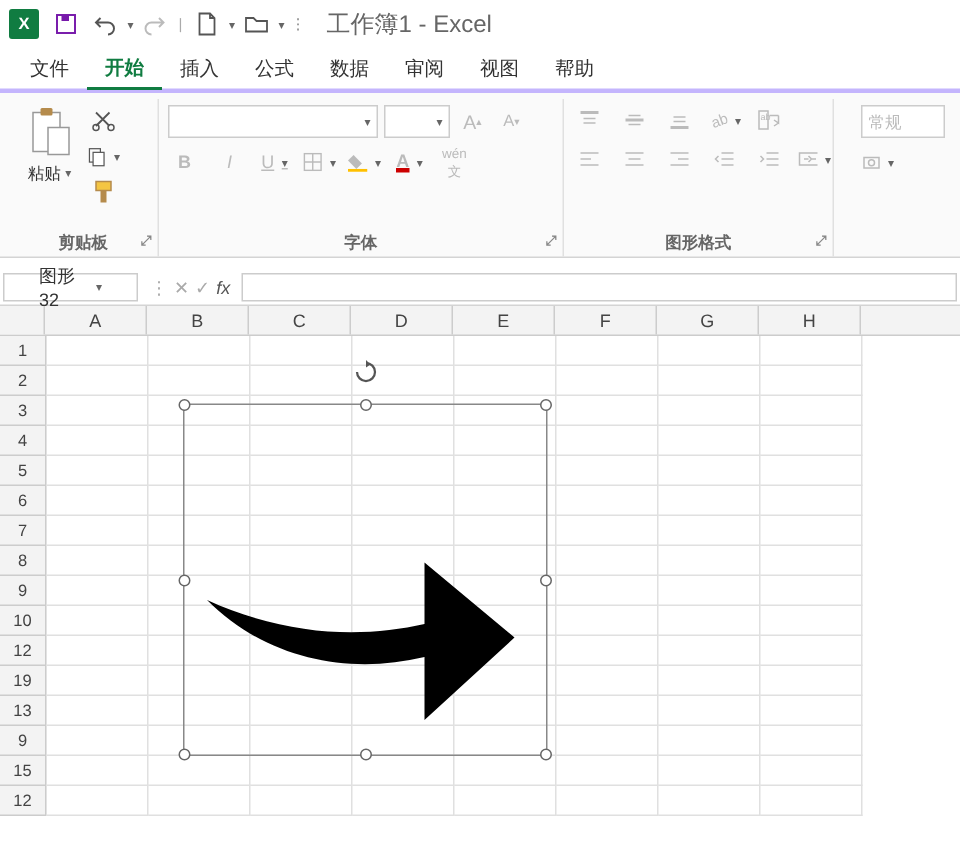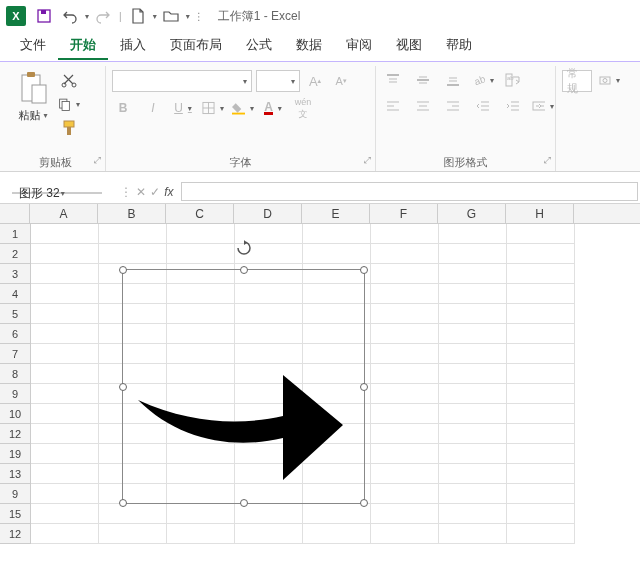--- a/index.html
+++ b/index.html
@@ -2,45 +2,45 @@
 <html><head>
 <meta charset="utf-8">
 <style>
   * { box-sizing: border-box; margin: 0; padding: 0; font-family: "Microsoft YaHei", "Segoe UI", sans-serif; }
   body { width: 640px; height: 578px; background: #fff; overflow: hidden; font-size: 12px; color: #333; }
   .titlebar { height: 32px; background: #fff; display: flex; align-items: center; padding: 0 6px; gap: 2px; }
   .titlebar .app-icon { width: 20px; height: 20px; background: #107c41; border-radius: 2px; display: flex; align-items: center; justify-content: center; color: #fff; font-weight: bold; font-size: 11px; }
   .titlebar .qat { display: flex; align-items: center; gap: 2px; margin-left: 4px; }
   .titlebar .qat-btn { width: 24px; height: 24px; display: flex; align-items: center; justify-content: center; color: #555; cursor: pointer; border-radius: 2px; }
   .titlebar .qat-sep { color: #aaa; margin: 0 2px; font-size: 10px;}
-  .titlebar .title { margin-left: 10px; color: #666; font-size: 12px;}
+  .titlebar .title { margin-left: 10px; color: #666; font-size: 16px;}
   .titlebar .spacer { flex: 1; }
   .search-box { display: flex; align-items: center; border: 1px solid #ccc; border-radius: 4px; height: 24px; padding: 0 8px; width: 110px; color: #666; gap: 6px; }
-  .tabs { display: flex; align-items: flex-start; height: 30px; padding: 0 8px; gap: 0; border-bottom: 1px solid #c4b5fd; }
+  .tabs { display: flex; align-items: center; height: 30px; padding: 0 8px; gap: 0; border-bottom: 3px solid #c4b5fd; }
   .tab { padding: 4px 12px; font-size: 13px; color: #333; cursor: pointer; }
   .tab.active { border-bottom: 2px solid #107c41; color: #107c41; font-weight: 600; }
   .tab.contextual { color: #7719aa; }
   .ribbon { height: 110px; background: #fafafa; border-bottom: 1px solid #d4d4d4; display: flex; padding: 4px 6px 0 6px; }
   .group { display: flex; flex-direction: column; border-right: 1px solid #e0e0e0; padding: 0 6px; }
   .group:last-child { border-right: none; }
   .group-body { flex: 1; display: flex; align-items: flex-start; gap: 4px; padding-top: 4px;}
-  .group-label { text-align: center; font-size: 11px; color: #666; height: 18px; line-height: 18px; position: relative;}
+  .group-label { text-align: center; font-size: 11px; color: #666; height: 18px; line-height: 18px; position: relative; font-weight: bold;}
   .group-label .launcher { position: absolute; right: -2px; bottom: 2px; font-size: 9px; color: #888; cursor: pointer;}
   .big-btn { display: flex; flex-direction: column; align-items: center; gap: 2px; width: 42px;}
   .big-btn .icon { width: 32px; height: 36px; display:flex; align-items:center; justify-content:center;}
   .big-btn .lbl { font-size: 11px; display:flex; align-items:center; gap:2px;}
   .vstack { display: flex; flex-direction: column; gap: 4px; }
   .small-btn { width: 22px; height: 20px; display: flex; align-items: center; justify-content: center; color: #888; cursor: pointer;}
   .combo { height: 22px; border: 1px solid #ccc; background: #fff; display:flex; align-items:center; padding: 0 4px; color:#999; font-size:11px; justify-content:space-between;}
   .combo.name { width: 140px; }
   .combo.size { width: 44px; }
   .row { display: flex; gap: 4px; align-items: center;}
   .grey-icon { color: #bbb; }
   .formula-bar { height: 24px; border-bottom: 1px solid #d4d4d4; display: flex; align-items: stretch; background:#fff; margin-top:8px;}
-  .name-box { width: 90px; border: 1px solid #ccc; display:flex; align-items:center; padding:0 6px; font-size:12px; justify-content:flex-start; margin:12px;}
+  .name-box { width: 90px; border: 1px solid #ccc; display:flex; align-items:center; padding:0 23px; font-size:12px; justify-content:flex-start; margin:2px;}
   .fx-btns { display:flex; align-items:center; gap:4px; padding: 0 6px; color:#aaa;}
   .fx-input { flex:1; border:1px solid #ccc; margin:2px; padding:0 6px; font-size:12px;}
   .sheet { position: relative; }
   .col-headers { display: flex; height: 20px; background: #f3f3f3; border-bottom: 1px solid #ccc;}
   .corner { width: 30px; border-right: 1px solid #ccc; background:#f3f3f3;}
   .col-h { width: 68px; border-right: 1px solid #ccc; text-align:center; font-size:12px; color:#444; line-height:20px;}
   .grid { display:flex; }
   .row-headers { display:flex; flex-direction:column; background:#f3f3f3; border-right:1px solid #ccc;}
   .row-h { height: 20px; width:30px; border-bottom:1px solid #ccc; text-align:center; font-size:11px; color:#444; line-height:20px;}
   .cells { position:relative; flex:1;}
@@ -92,21 +92,20 @@
     <div class="qat-btn" style="width:14px;font-size:10px;color:#888;">⋮</div>
   </div>
   <div class="title">工作簿1 - Excel</div>
   <div class="spacer"></div>
 </div>
 
 <div class="tabs">
   <div class="tab">文件</div>
   <div class="tab active">开始</div>
   <div class="tab">插入</div>
-  <div class="tab">页面布局</div>
   <div class="tab">公式</div>
   <div class="tab">数据</div>
   <div class="tab">审阅</div>
   <div class="tab">视图</div>
   <div class="tab">帮助</div>
 </div>
 
 <div class="ribbon">
 
   <div class="group" style="width:100px;">
@@ -278,21 +277,21 @@
               <path d="M4 7 L7 7 M12 7 L9 7 M7 5 L9 7 L7 9" fill="none" stroke="#bbb"></path>
             </svg>
             <span class="caret">▾</span>
           </div>
       </div>
     </div>
     <div class="group-label"><span>图形格式</span><span class="launcher">⤢</span></div>
   </div>
 
   <div class="group" style="width:70px;">
-    <div class="group-body" style="flex-direction:row; gap:6px;">
+    <div class="group-body" style="flex-direction:column; gap:6px;margin-left:12px;">
       <div class="combo grey-icon" style="width:56px;">
           <span>常规</span>
         </div>
       <div class="row" style="gap:6px;">
         <div class="small-btn grey-icon row">
             <svg width="14" height="14">
               <rect x="2" y="4" width="10" height="7" fill="none" stroke="#bbb"></rect>
               <circle cx="7" cy="7.5" r="2" fill="none" stroke="#bbb"></circle>
             </svg>
             <span class="caret">▾</span>

